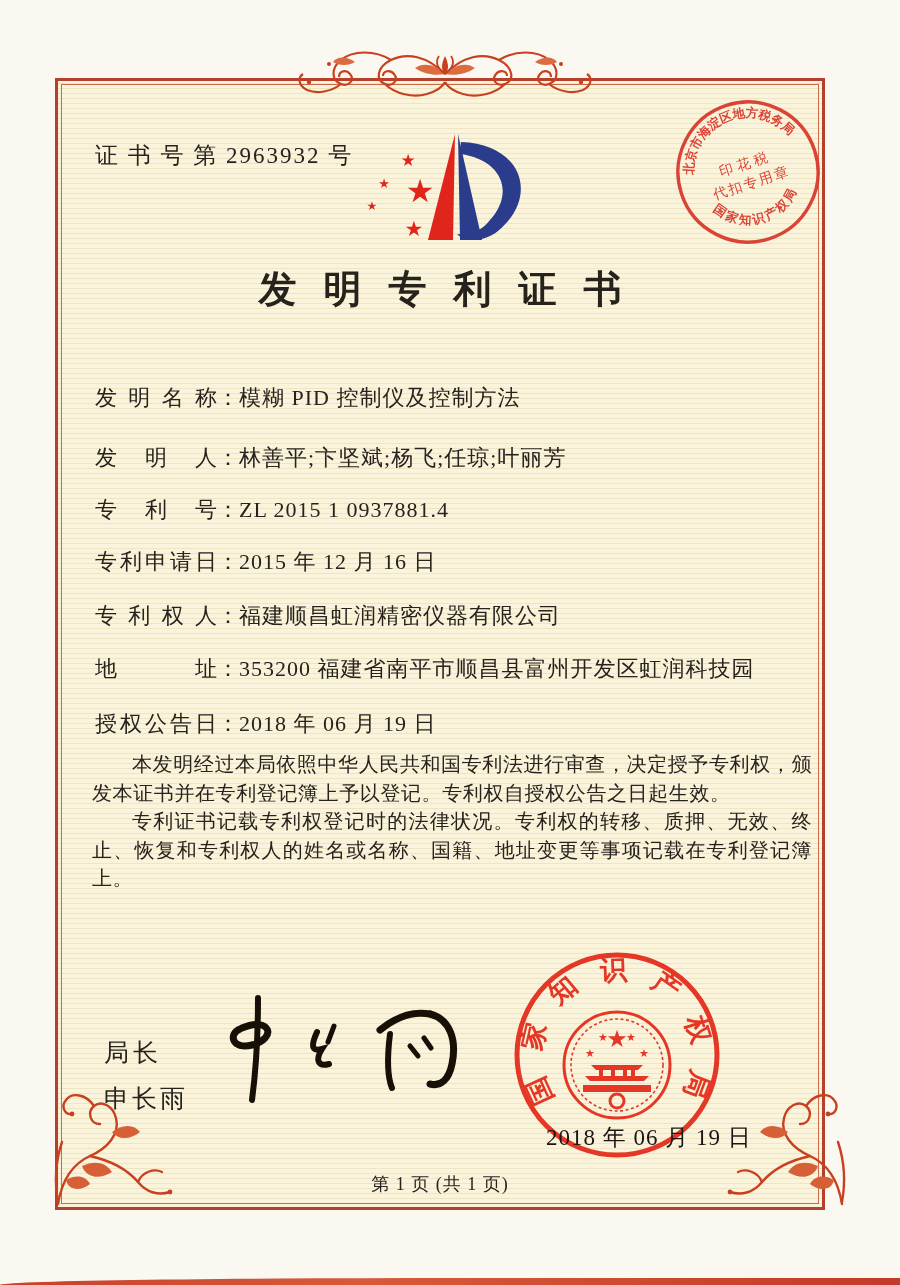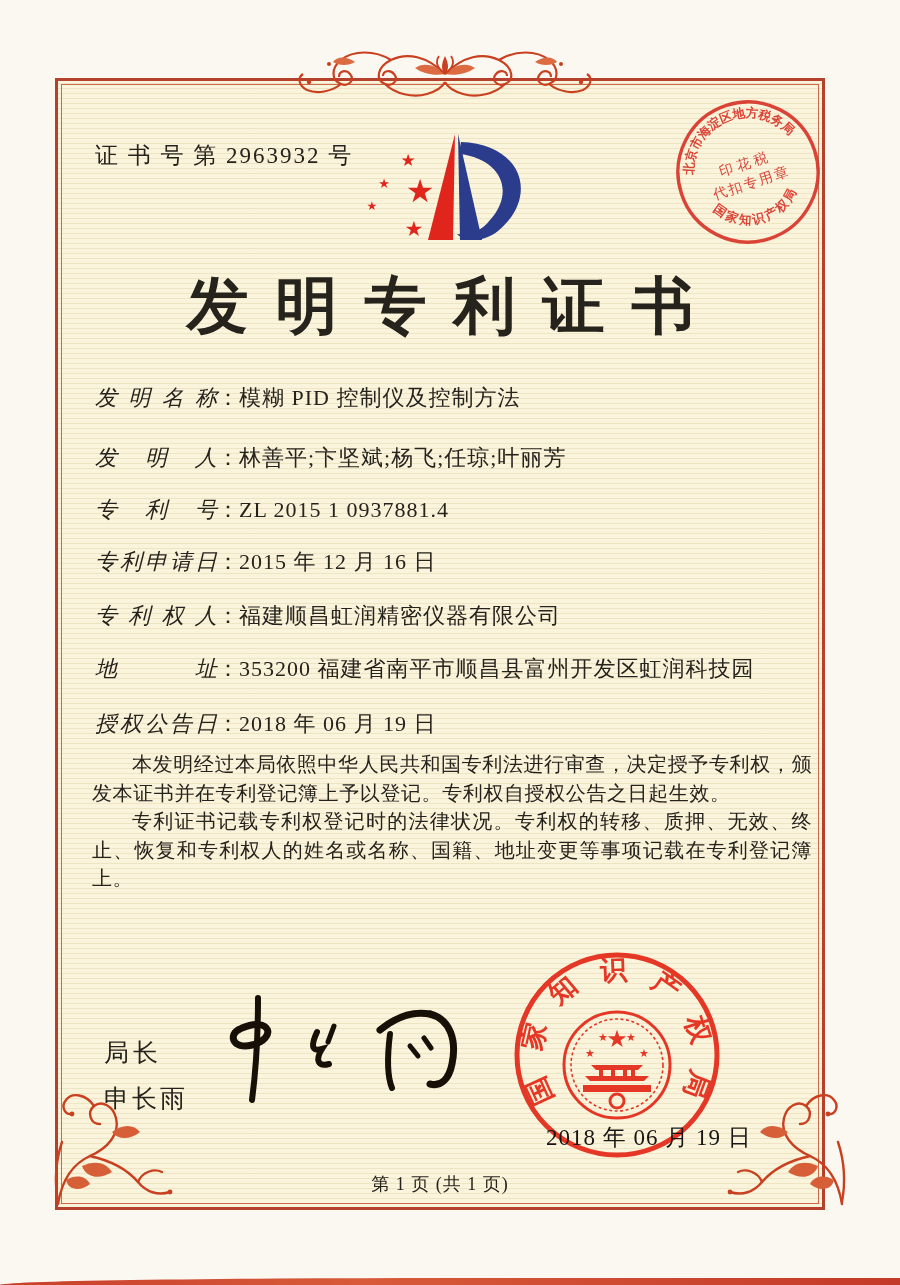--- a/index.html
+++ b/index.html
@@ -29,27 +29,26 @@
     position:absolute;left:0;bottom:0;width:900px;height:7px;
     background:linear-gradient(90deg,#c8402b,#d85a3a 40%,#c43a28);
     border-top-left-radius:60% 120%;z-index:5;
   }
   
   .cert-no{
     position:absolute;left:95px;top:140px;font-size:23px;letter-spacing:2px;z-index:4;
   }
   .title{
     position:absolute;left:55px;top:264px;width:770px;text-align:center;
-    font-size:62px;font-weight:bold;letter-spacing:27px;text-indent:27px;z-index:4;
+    font-size:38px;font-weight:bold;letter-spacing:27px;text-indent:27px;z-index:4;
   }
   .field-row{position:absolute;left:95px;font-size:22px;white-space:nowrap;z-index:4;}
   .field-label{
     display:inline-block;width:122px;text-align:justify;text-align-last:justify;
     vertical-align:bottom;
-    font-style:italic;
   }
   .field-label2{
     display:inline-block;width:112px;text-align:justify;text-align-last:justify;
     vertical-align:bottom;
   }
   .field-value{letter-spacing:1px;}
   .grant-pair2{position:absolute;left:360px;top:0;white-space:nowrap;}
   .body-text{
     position:absolute;left:92px;top:750px;width:720px;z-index:4;
     font-size:20px;line-height:28.5px;letter-spacing:.6px;text-align:justify;

